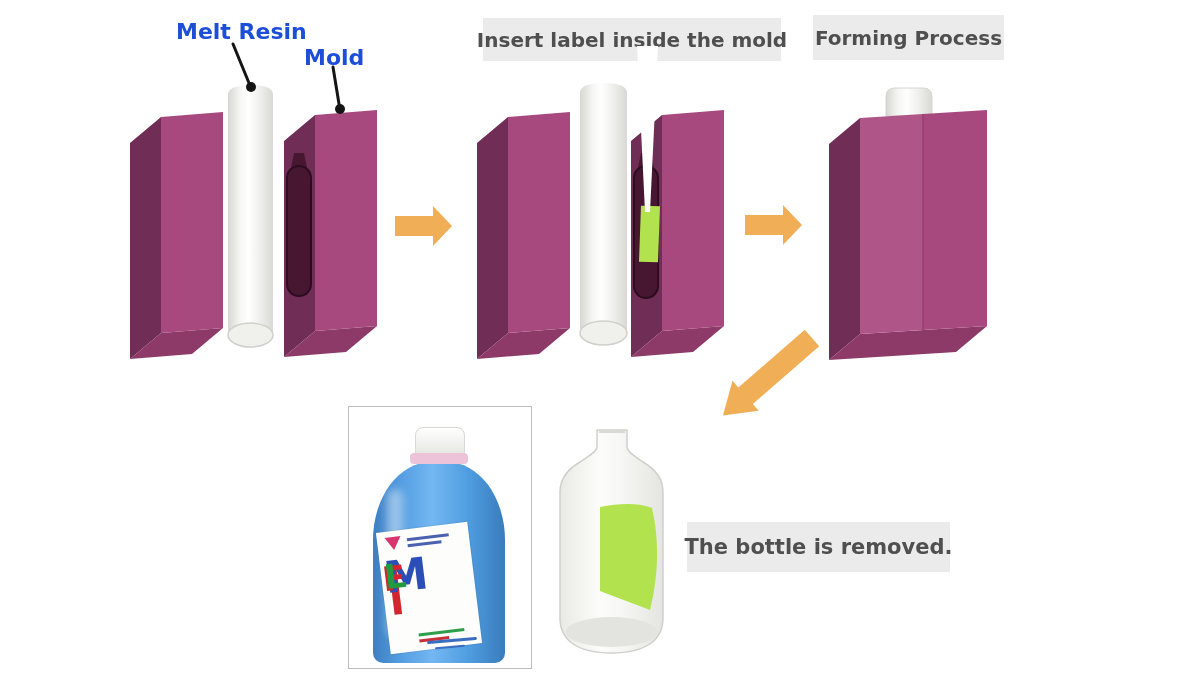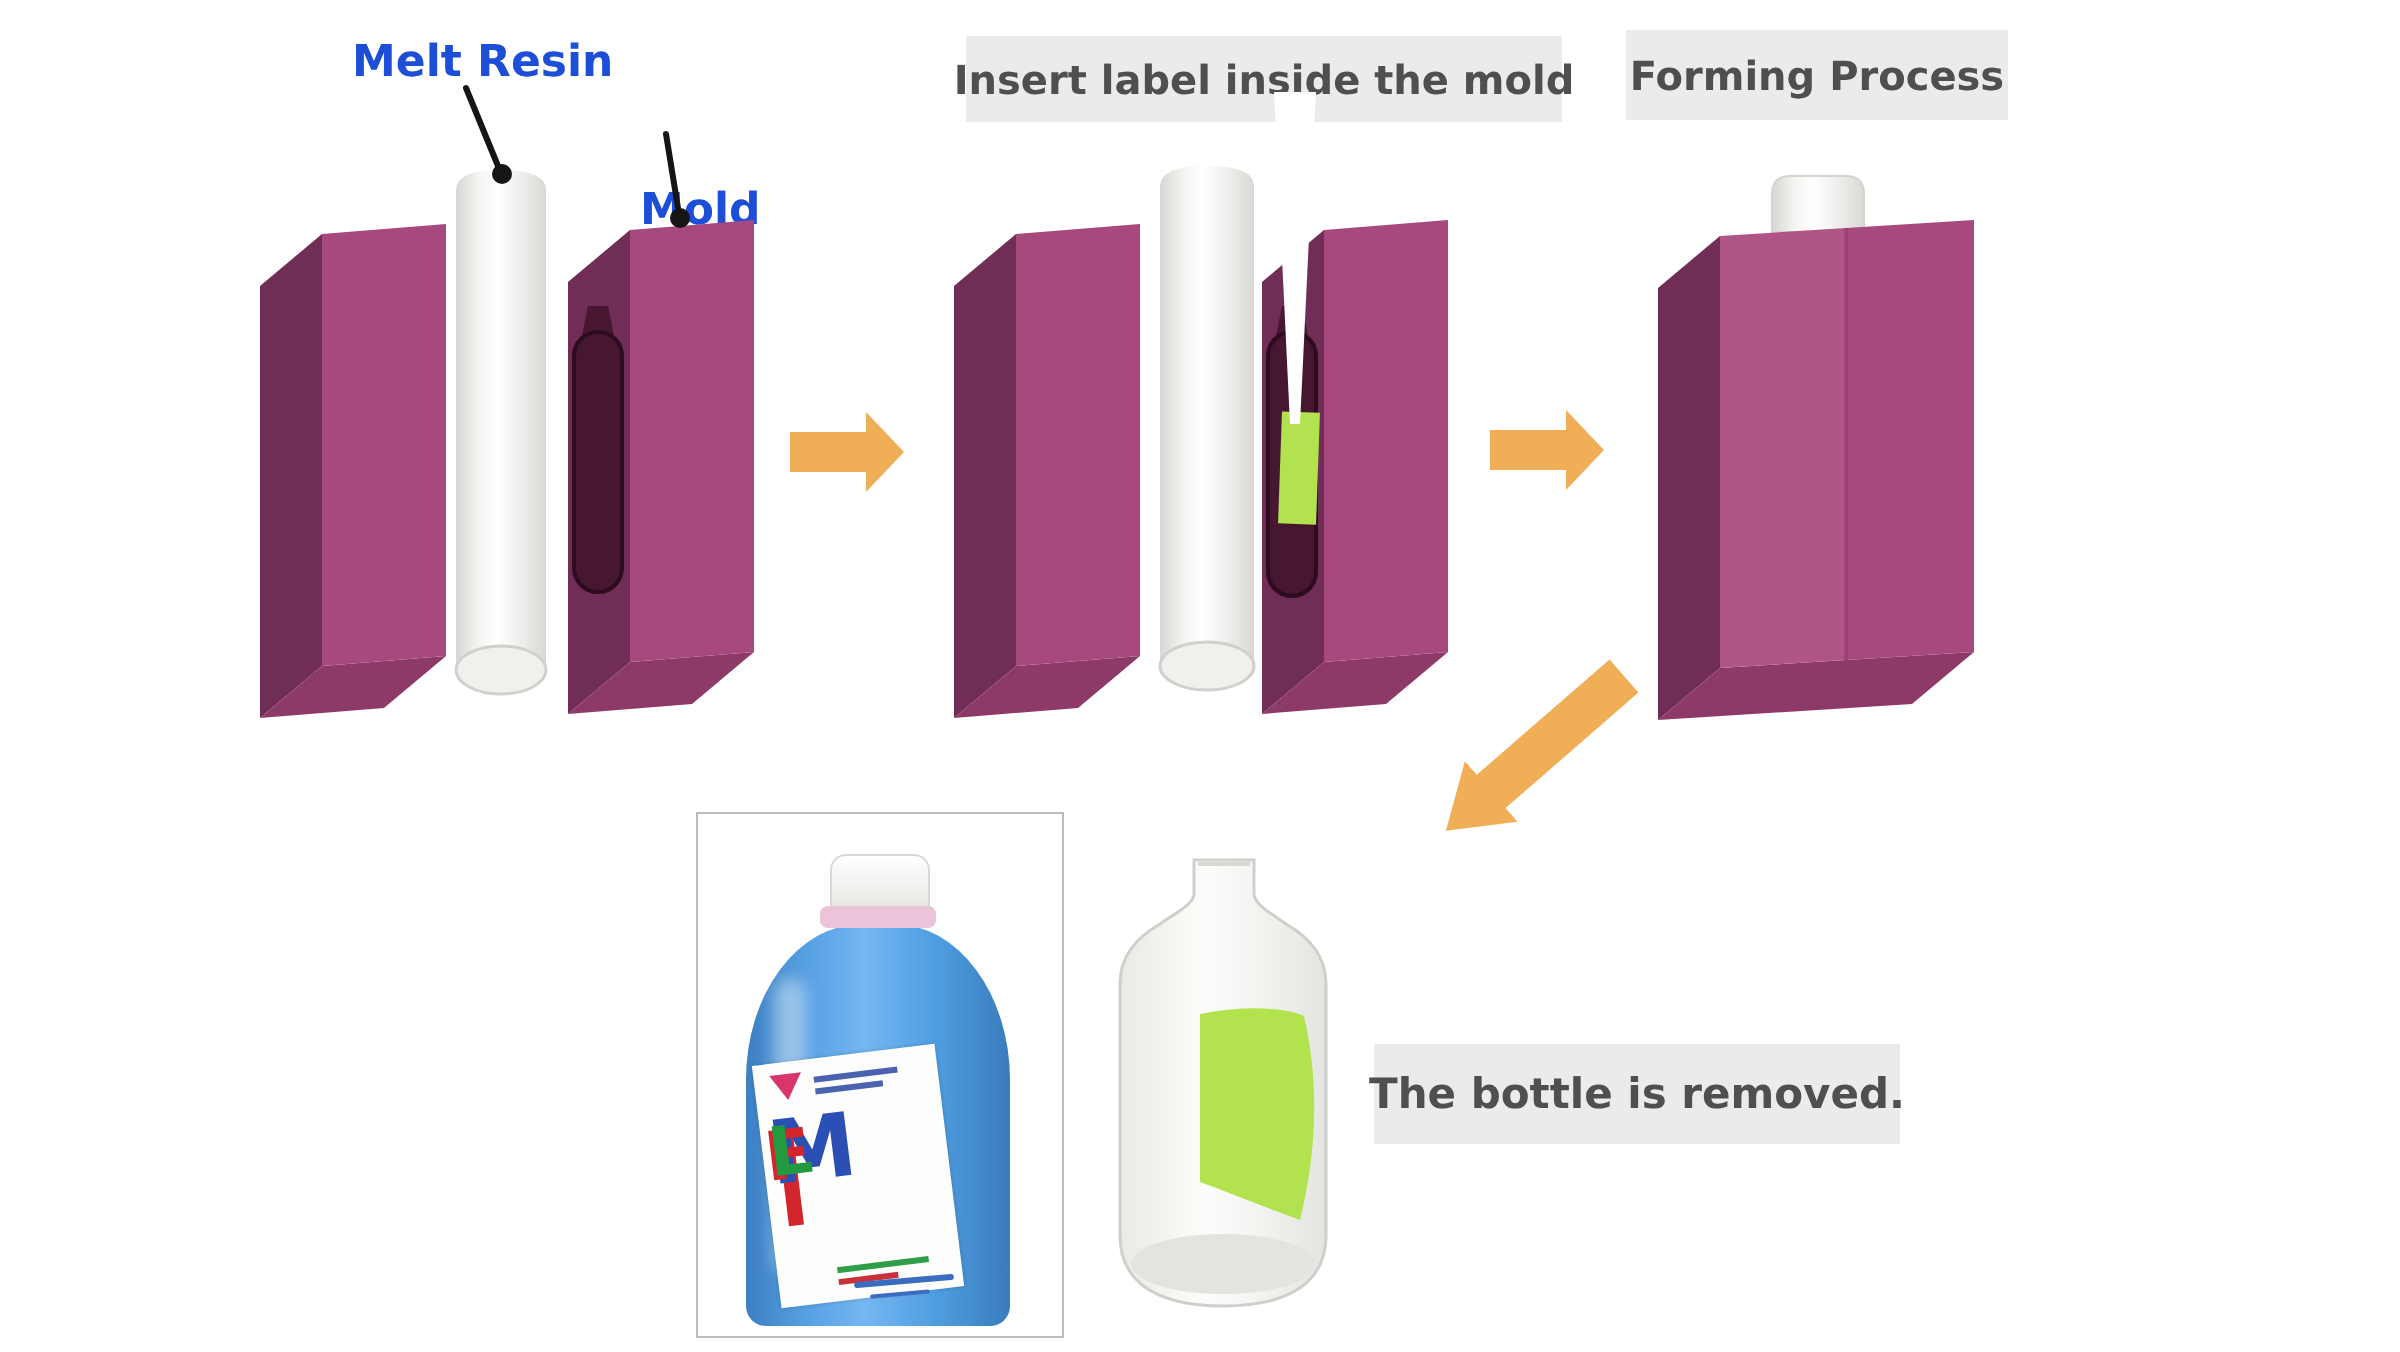--- a/index.html
+++ b/index.html
@@ -27,21 +27,21 @@
   .seam{stroke:#8e3b6b;stroke-width:2;opacity:.55;}
   .bottle-outline{stroke:#cfcfcb;stroke-width:1.5;}
   .ptr-label{position:absolute;z-index:2;color:#1d4ed8;font-size:22px;font-weight:bold;white-space:nowrap;}
   .caption{position:absolute;z-index:2;background:var(--caption-bg);color:var(--caption-text);
            font-size:20px;font-weight:bold;display:flex;align-items:center;justify-content:center;
            white-space:nowrap;}
   #cap-insert{left:483px;top:18px;width:298px;height:43px;}
   #cap-forming{left:813px;top:15px;width:191px;height:45px;}
   #cap-removed{left:687px;top:522px;width:263px;height:50px;font-size:21px;}
   #lbl-melt{left:176px;top:19px;}
-  #lbl-mold{left:320px;top:45px;margin-top:48px;}
+  #lbl-mold{left:304px;top:45px;}
   
   #photo-frame{position:absolute;z-index:6;left:348px;top:406px;width:182px;height:261px;
                background:#fff;border:1px solid #bdbdbd;}
   #photo-frame *{position:absolute;}
   .p-cap{left:66px;top:20px;width:48px;height:26px;background:linear-gradient(180deg,#ffffff,#e6e6e2);
          border:1px solid #d8d8d4;border-radius:8px 8px 3px 3px;}
   .p-ring{left:61px;top:46px;width:58px;height:11px;background:#ecc3d9;border-radius:4px;}
   .p-body{left:24px;top:55px;width:132px;height:201px;
           background:linear-gradient(90deg,#3c7fc2,#559fe2 22%,#74b7f2 45%,#4f9de0 72%,#3a7cbd);
           border-radius:58px 58px 10px 10px / 78px 78px 10px 10px;}

